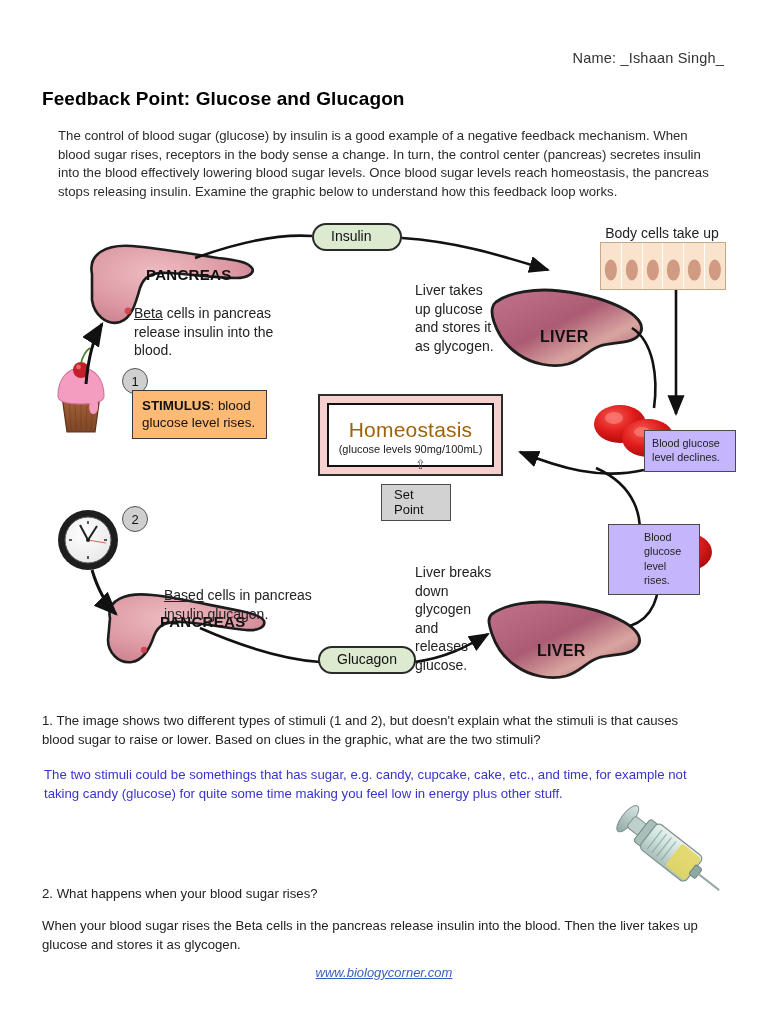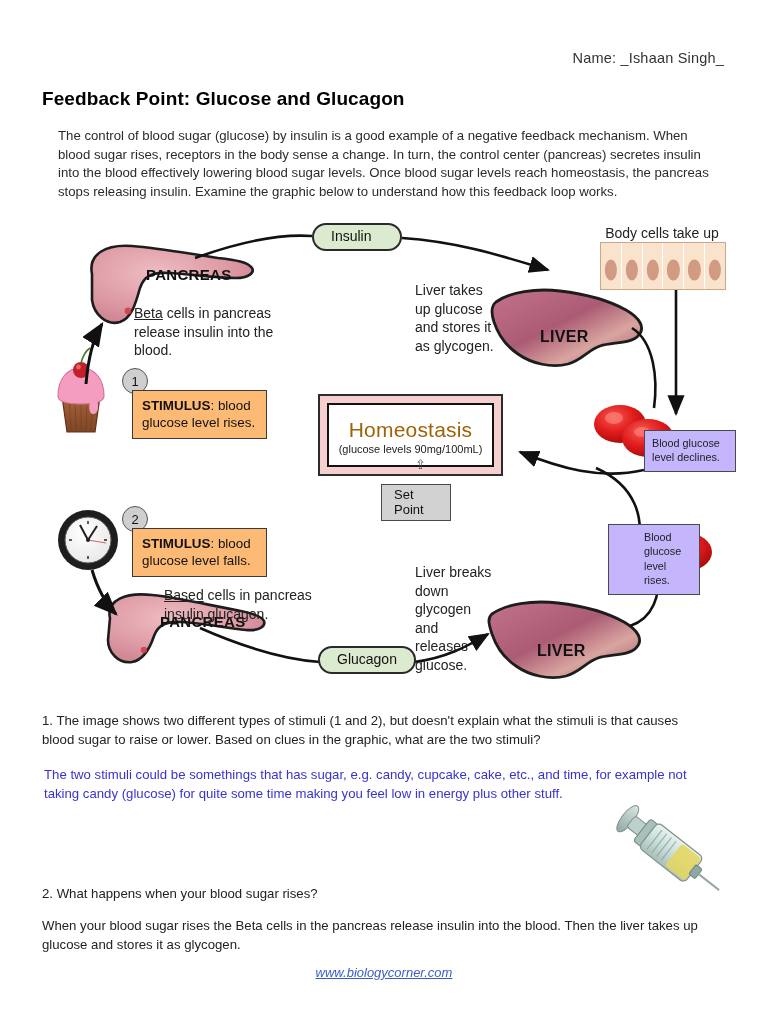--- a/index.html
+++ b/index.html
@@ -411,23 +411,20 @@
     <div class="cell"></div>
     <div class="cell"></div>
   </div>
 
   <div class="badge" style="left:82px; top:150px;">1</div>
   <div class="stim-box" style="left:92px; top:172px; width:135px;">
     <b>STIMULUS</b><span>:  blood glucose level rises.</span>
   </div>
 
   <div class="badge" style="left:82px; top:288px;">2</div>
-  <div class="stim-box" style="left:92px; top:310px; width:135px;">
-    <b>STIMULUS</b><span>:  blood glucose level falls.</span>
-  </div>
 
   <div class="info-box" style="left:604px; top:212px; width:92px;">Blood glucose level declines.</div>
 
   <div class="info-box" style="left:568px; top:306px; width:92px;padding-left:35px;">Blood glucose level rises.</div>
 
   <div class="homeo-outer" style="left:278px; top:176px; width:185px; height:82px;">
     <div class="homeo-inner">
       <div class="homeo-title">Homeostasis</div>
       <div class="homeo-sub">(glucose levels 90mg/100mL)</div>
     </div>

